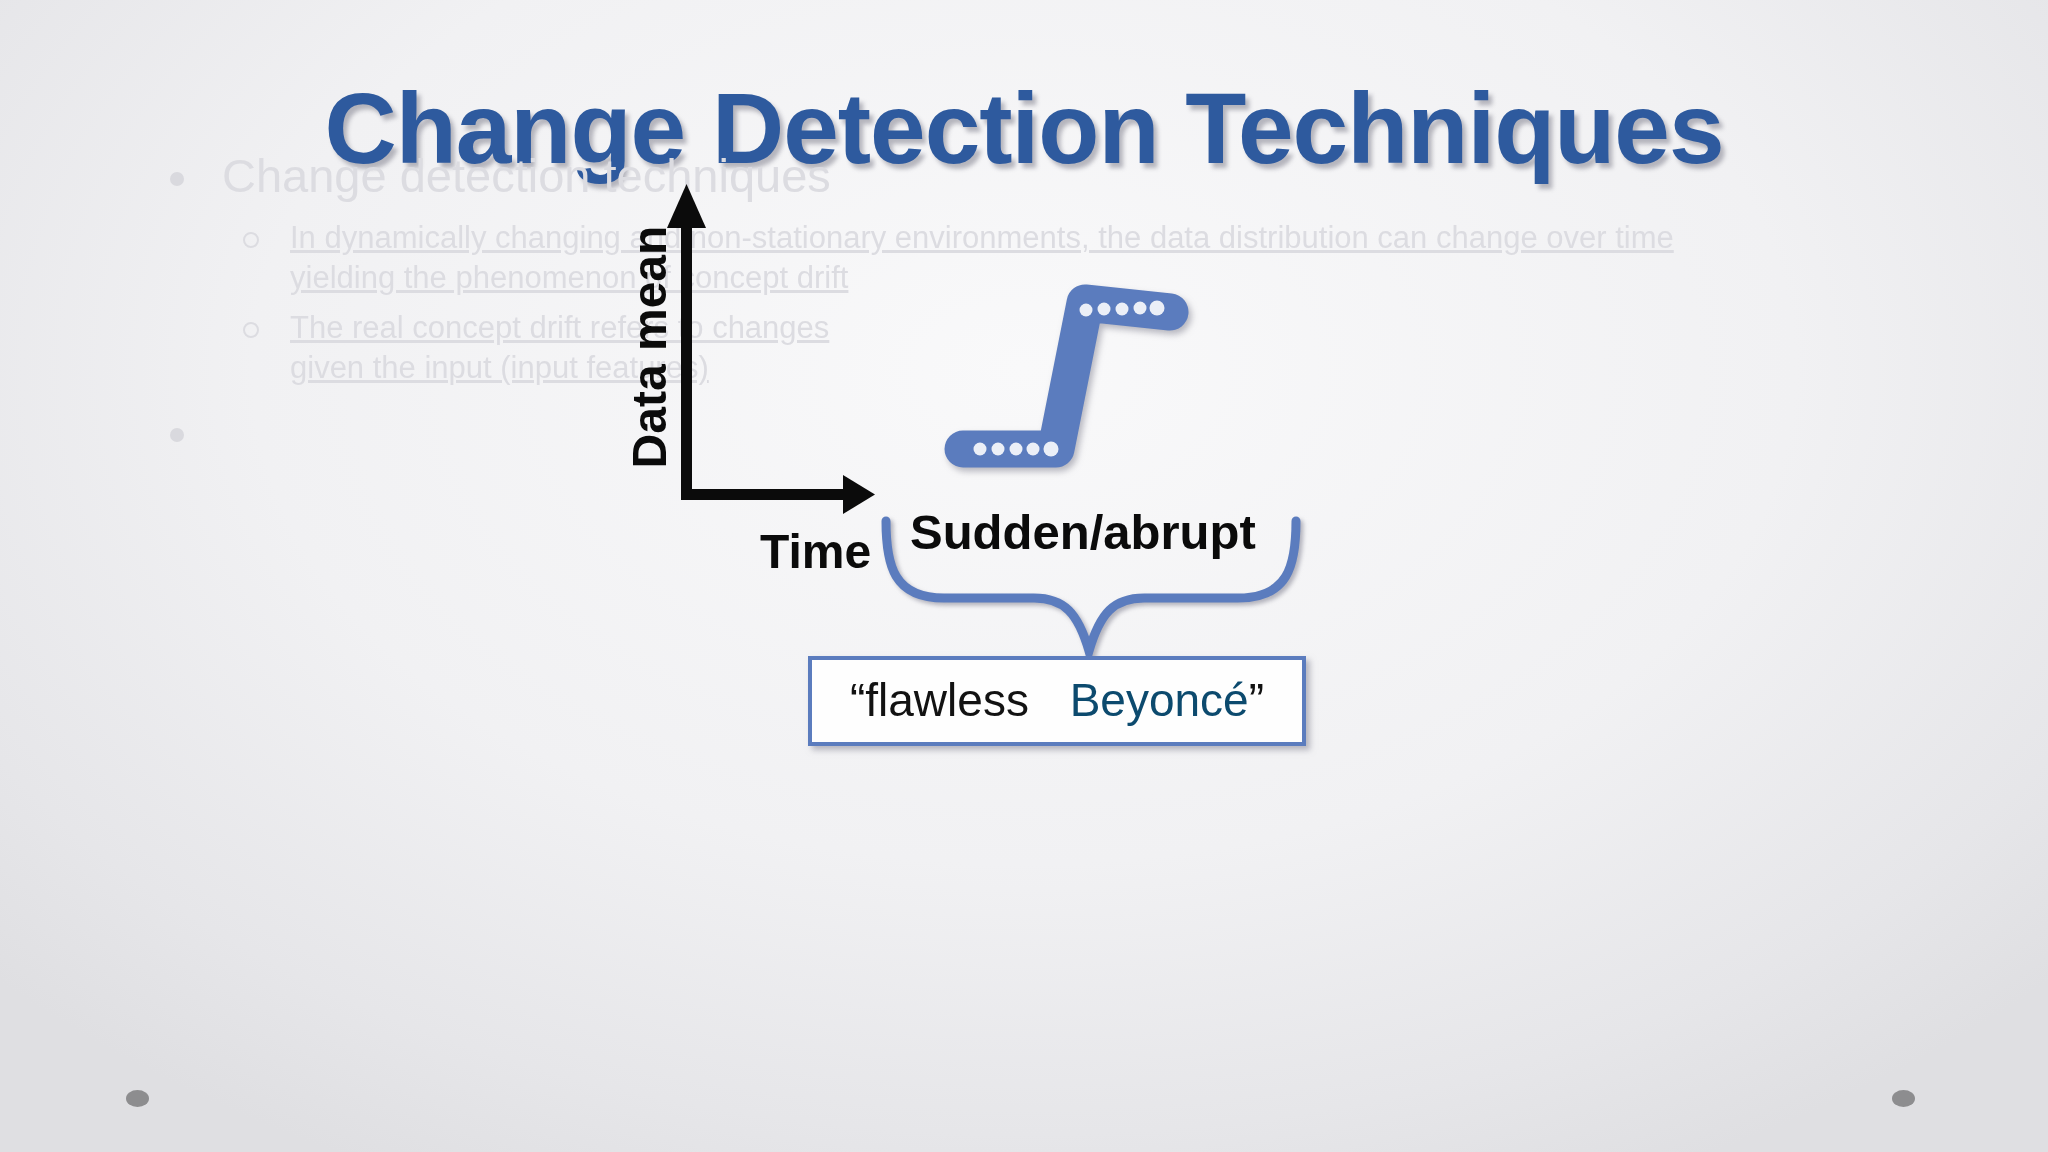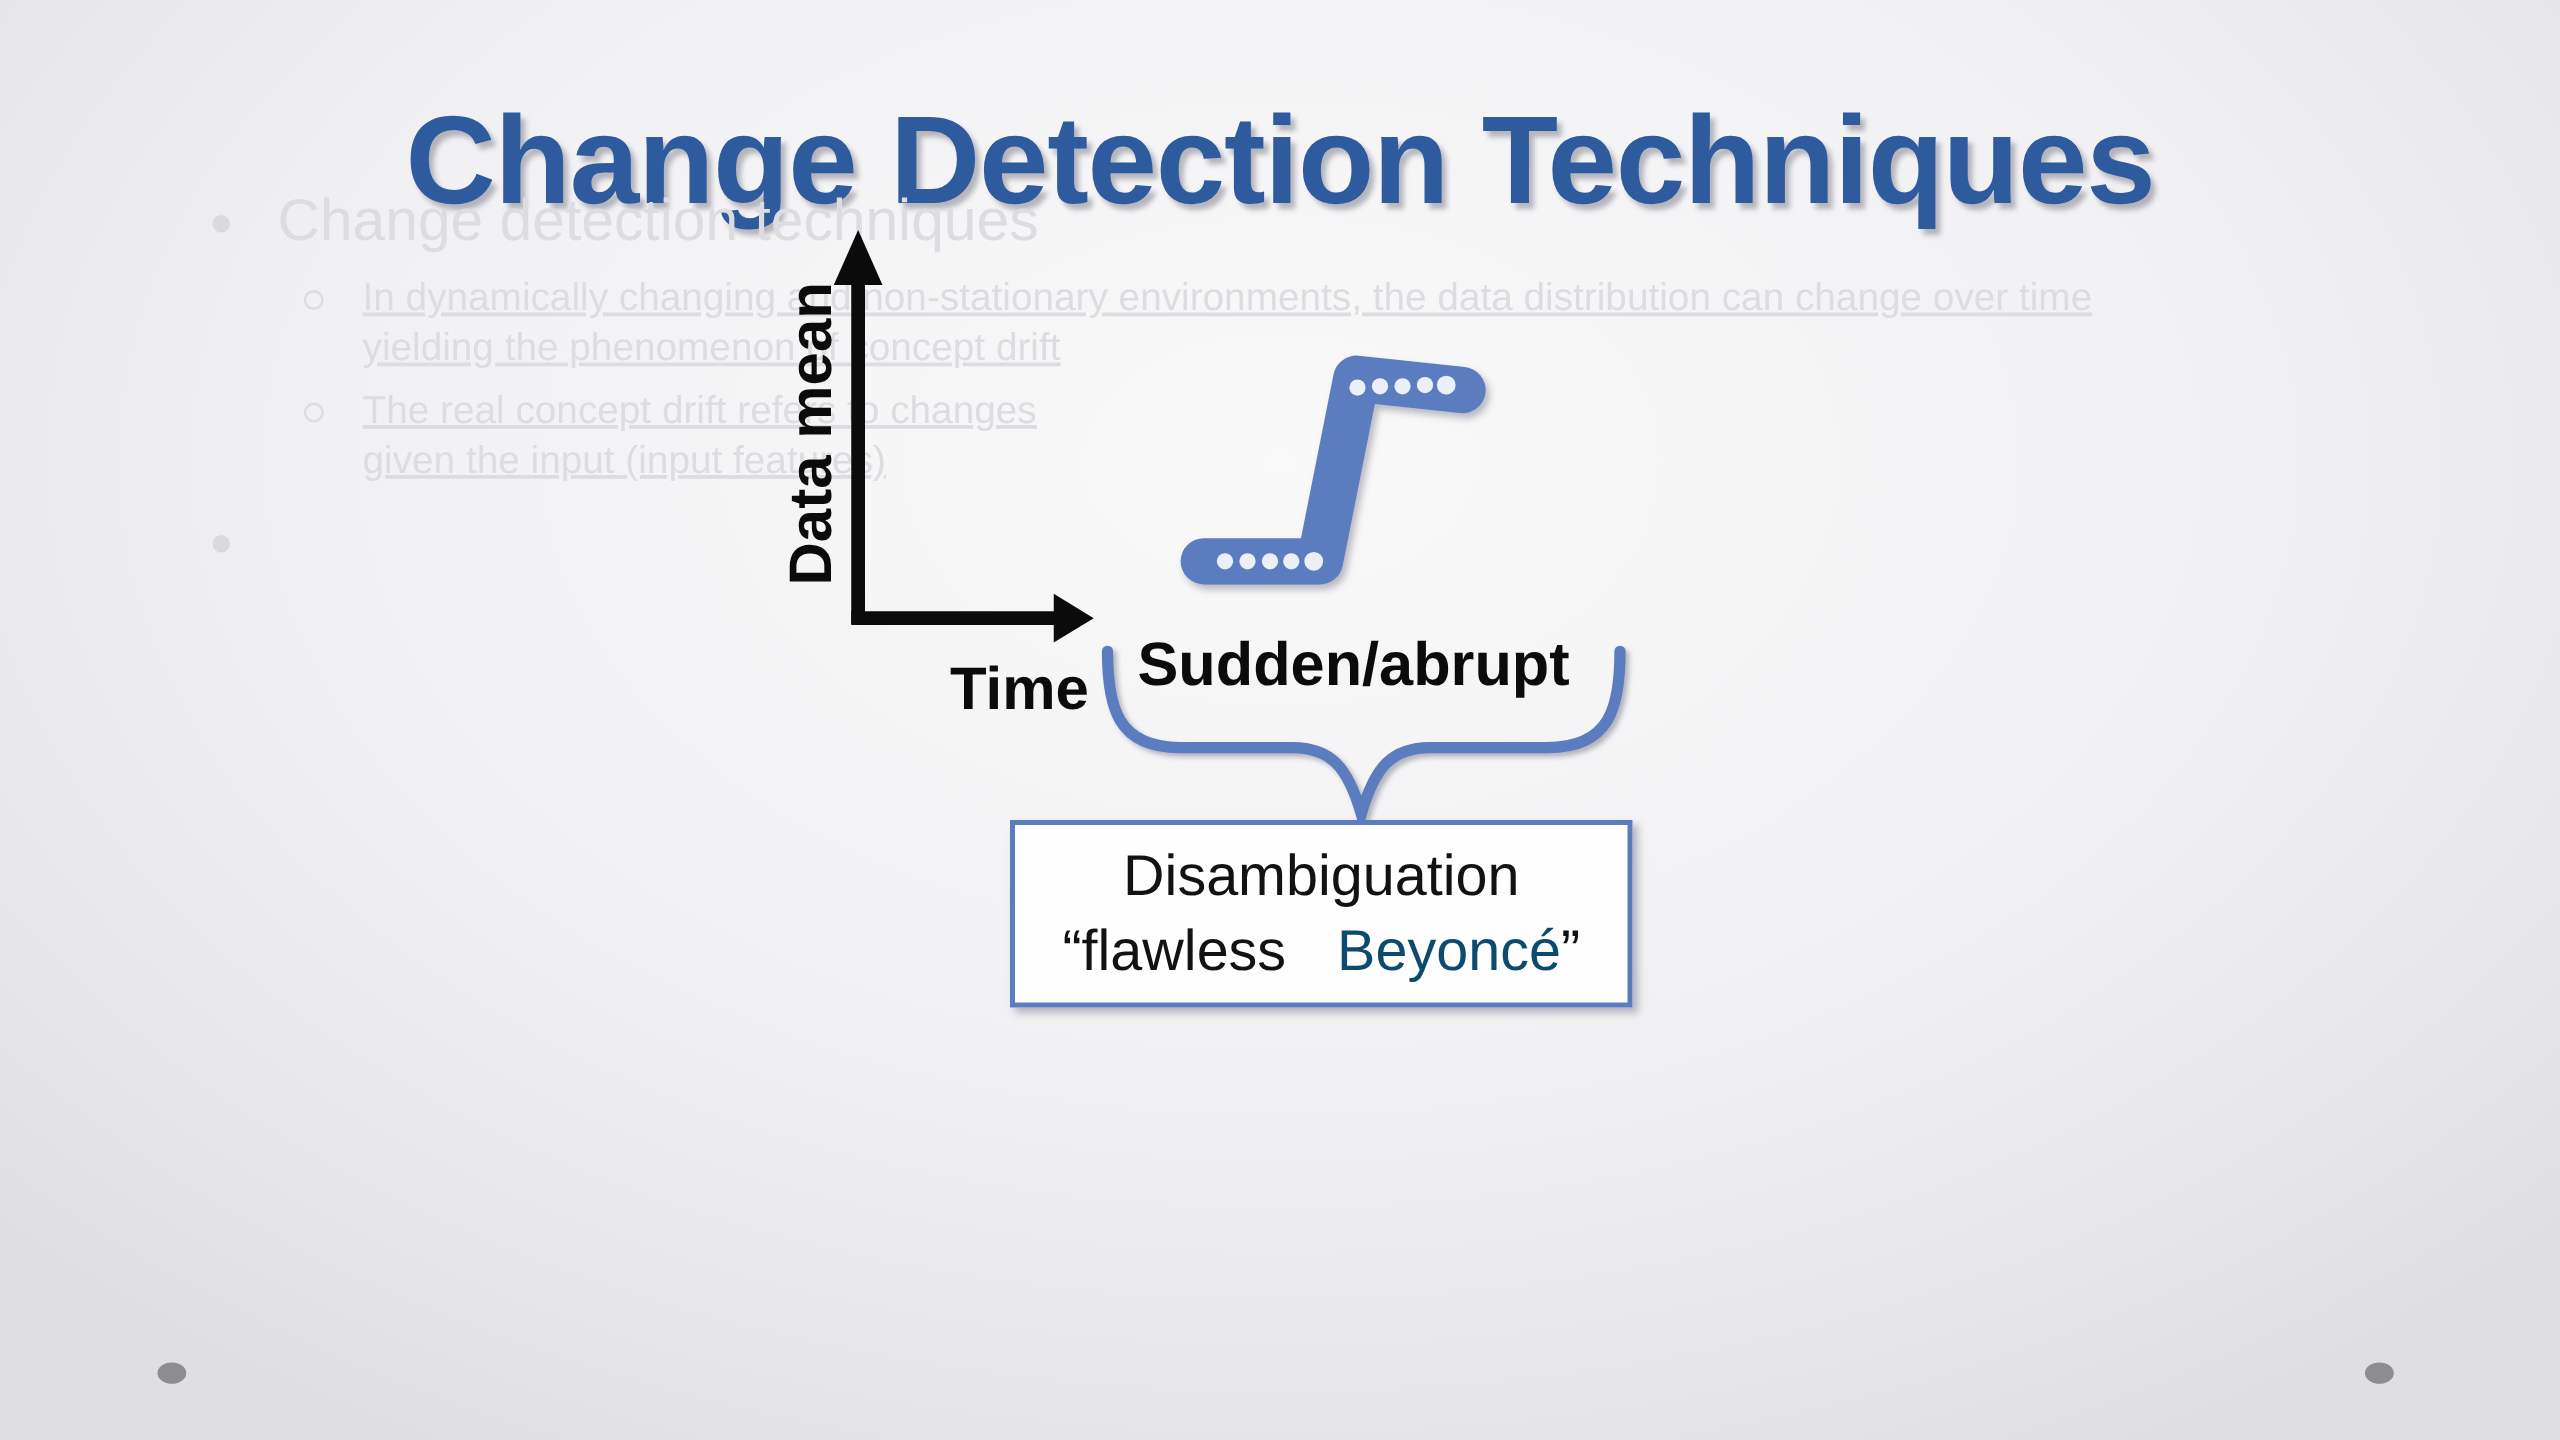--- a/index.html
+++ b/index.html
@@ -101,20 +101,19 @@
              C 1100 613 1114 598 1144 598 L 1238 598 C 1288 598 1296 566 1296 521" fill="none" stroke="#5b7cbe" stroke-width="9" stroke-linecap="round" style="filter:drop-shadow(3px 3px 2px rgba(135,135,150,0.6))"></path>
   </svg>
 
   <div class="label-layer">
     <span class="axis-label y-label">Data mean</span>
     <span class="axis-label x-label">Time</span>
     <span class="axis-label annotation" style="position:absolute;">Sudden/abrupt</span>
   </div>
 
   <div class="callout">
-    <div class="line">Disambiguation</div>
     <div class="line"><span>“flawless </span><span class="red">Beyoncé</span><span>”</span></div>
   </div>
 
   <span class="footer-dot" style="left:126px;top:1090px"></span>
   <span class="footer-dot" style="left:1892px;top:1090px"></span>
 
 </div>
 
 </body></html>

